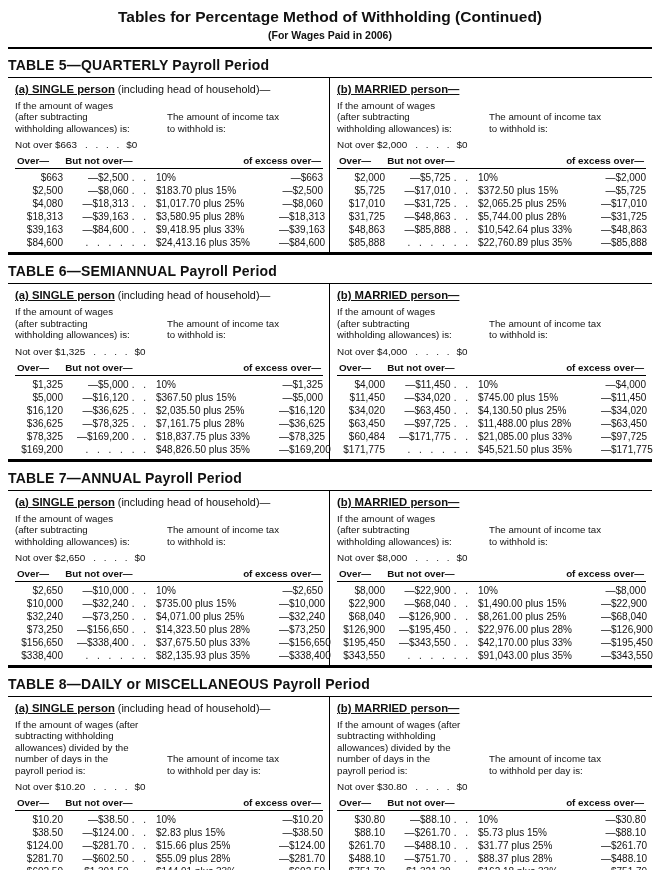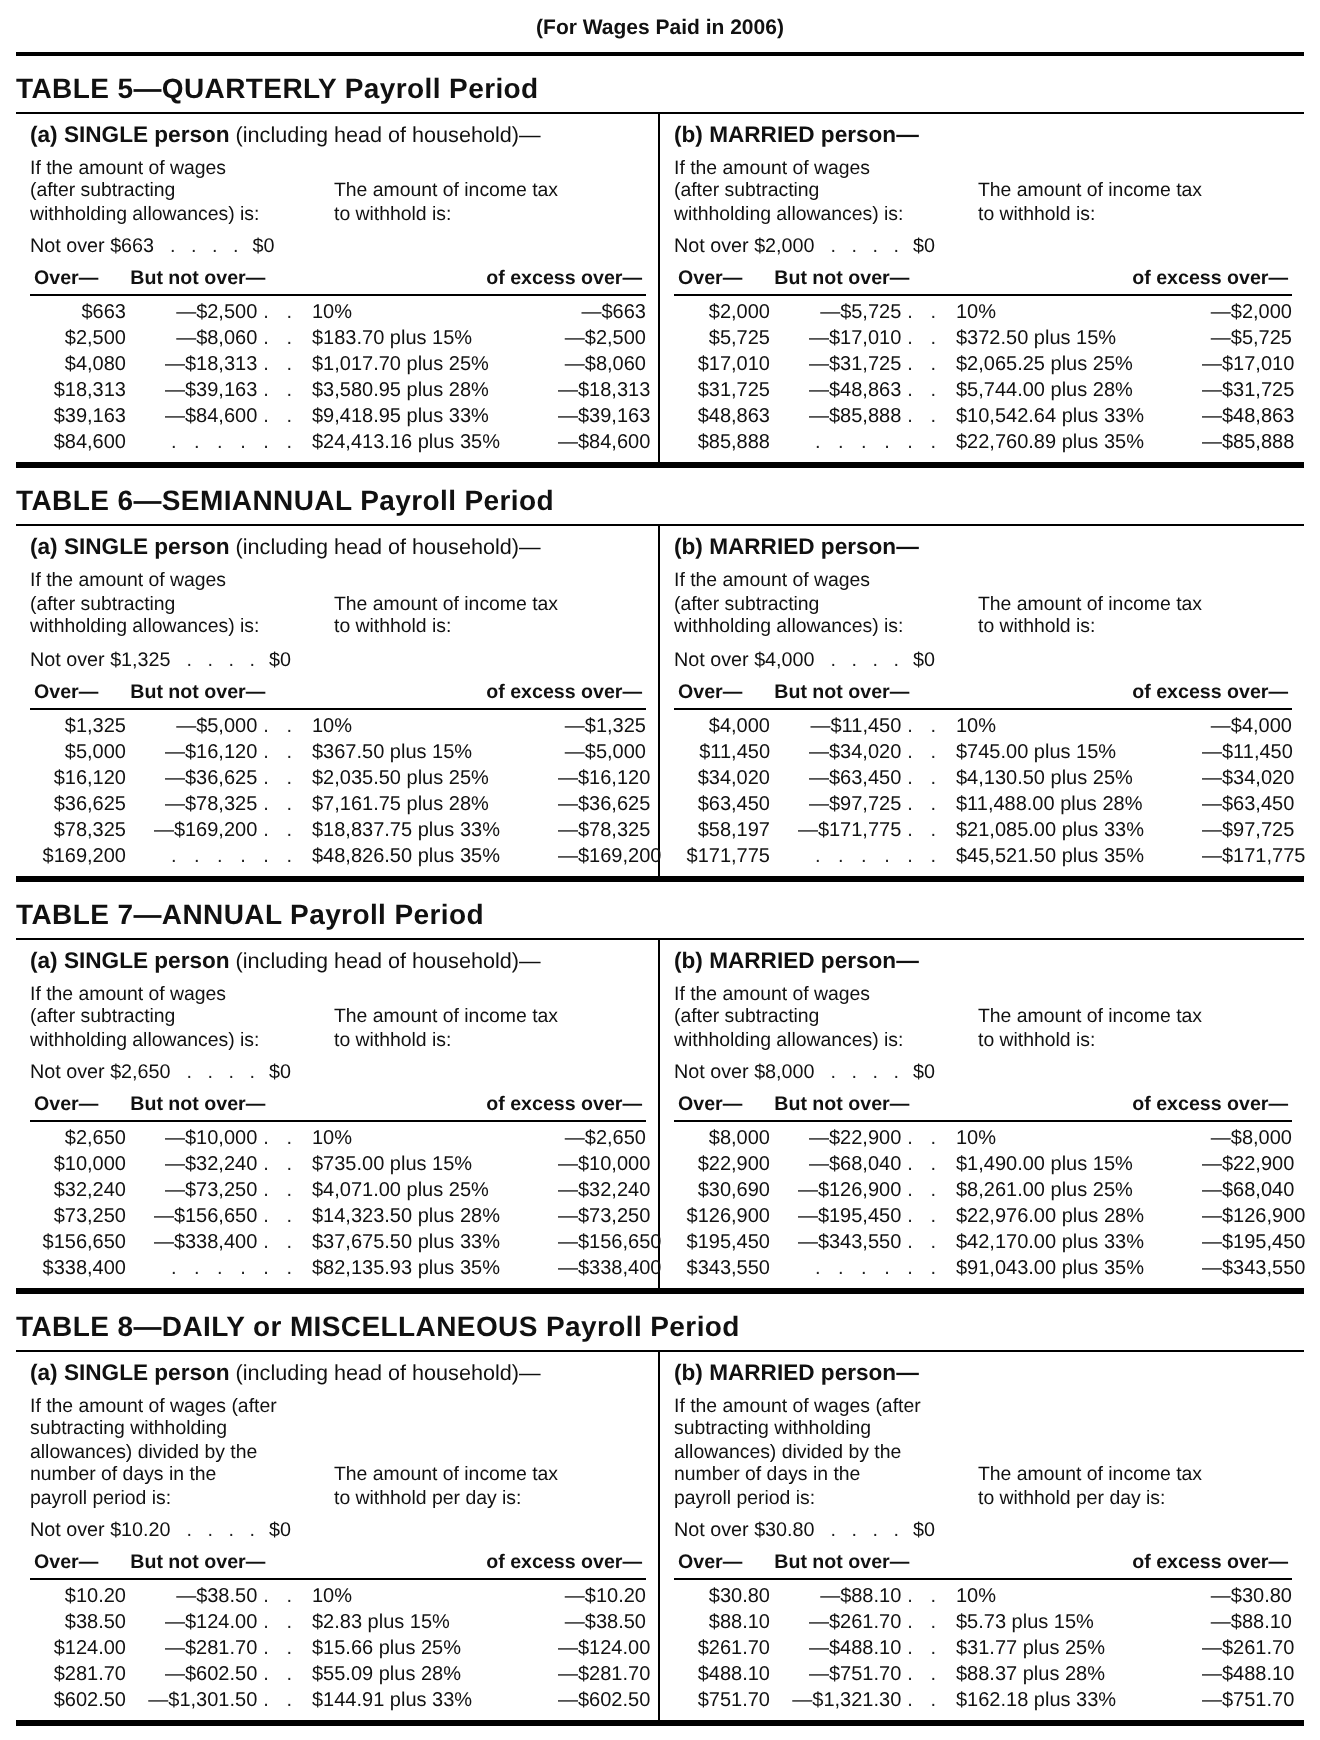--- a/index.html
+++ b/index.html
@@ -16,21 +16,21 @@
   .pg-subtitle { font-size:10.5px; font-weight:bold; text-align:center; margin:3px 0 0 0; }
   .pg-rule { border:none; border-top:2.5px solid #000; margin:6px 0 0 0; }
 
   .table-sec { margin-top:2px; }
   .t-title { font-size:14px; font-weight:bold; text-align:left; margin:0; padding:6px 0 4px 0; letter-spacing:0.2px; }
   .panels { display:flex; border-top:1px solid #000; border-bottom:3px solid #000; }
   .panel { width:50%; padding:3px 6px 3px 7px; }
   .panel:first-child { border-right:1px solid #000; }
 
   .p-title { font-size:10.8px; margin:2px 0 5px 0; }
-  .pt-bold { font-weight:bold; font-size:11.3px; }
+  .pt-bold { font-weight:bold; font-size:11.3px;text-decoration:underline; }
 
   .p-labels { display:flex; align-items:flex-end; font-size:9.7px; line-height:1.18; margin-bottom:5px; }
   .wage-label { width:152px; white-space:pre-line; flex:none; }
   .tax-label  { flex:1; white-space:pre-line; }
 
   .notover { font-size:9.9px; margin:1px 0 5px 0; }
   .leader { letter-spacing:1px; word-spacing:3px; color:#222; }
   .nl { margin:0 6px 0 8px; }
 
   .hdr-row { display:flex; font-size:9.8px; font-weight:bold; border-bottom:1px solid #000; padding:0 2px 2px 2px; }
@@ -43,20 +43,21 @@
   .c-mid  { width:84px; flex:none; display:flex; justify-content:flex-end; gap:3px; }
   .c-bno  { text-align:right; }
   .c-mid .leader { word-spacing:4px; }
   .c-tax  { width:132px; flex:none; padding-left:9px; }
   .c-ex   { flex:1; text-align:right; white-space:nowrap; }
 </style>
 </head>
 <body>
 
 <div class="page">
+  <h1 class="pg-title">Tables for Percentage Method of Withholding (Continued)</h1>
   <div class="pg-subtitle">(For Wages Paid in 2006)</div>
   <hr class="pg-rule">
   <div id="tables-container">
   <section class="table-sec">
     <h2 class="t-title">TABLE 5—QUARTERLY Payroll Period</h2>
     <div class="panels">
   <div class="panel">
     <div class="p-title">
       <span class="pt-bold">(a) SINGLE person</span><span> (including head of household)—</span>
     </div>
@@ -361,21 +362,21 @@
     <span class="c-over">$63,450</span>
     <span class="c-mid">
       <span class="c-bno">—$97,725</span>
       <span class="leader">. .</span>
     </span>
     <span class="c-tax">$11,488.00 plus 28%</span>
     <span class="c-ex">—$63,450</span>
   </div>
 
   <div class="row">
-    <span class="c-over">$58,197</span>
+    <span class="c-over">$60,484</span>
     <span class="c-mid">
       <span class="c-bno">—$171,775</span>
       <span class="leader">. .</span>
     </span>
     <span class="c-tax">$21,085.00 plus 33%</span>
     <span class="c-ex">—$97,725</span>
   </div>
 
   <div class="row">
     <span class="c-over">$171,775</span>
@@ -510,21 +511,21 @@
     <span class="c-over">$22,900</span>
     <span class="c-mid">
       <span class="c-bno">—$68,040</span>
       <span class="leader">. .</span>
     </span>
     <span class="c-tax">$1,490.00 plus 15%</span>
     <span class="c-ex">—$22,900</span>
   </div>
 
   <div class="row">
-    <span class="c-over">$30,690</span>
+    <span class="c-over">$68,040</span>
     <span class="c-mid">
       <span class="c-bno">—$126,900</span>
       <span class="leader">. .</span>
     </span>
     <span class="c-tax">$8,261.00 plus 25%</span>
     <span class="c-ex">—$68,040</span>
   </div>
 
   <div class="row">
     <span class="c-over">$126,900</span>

